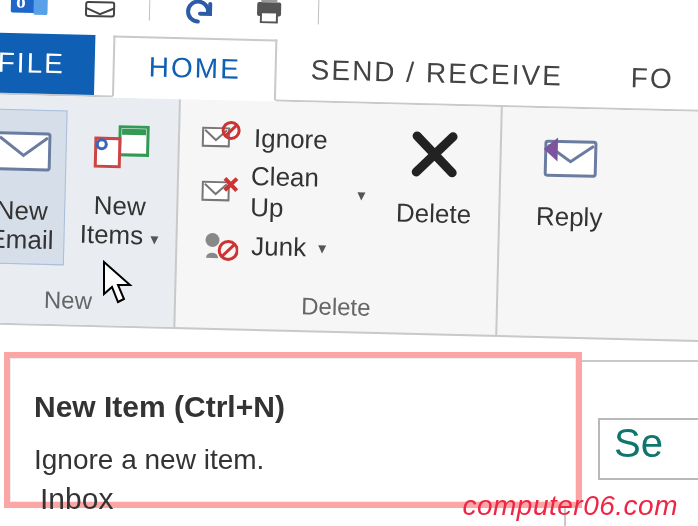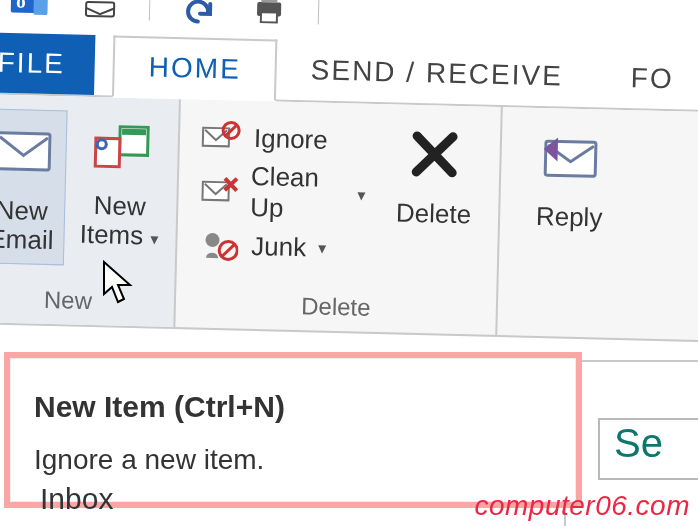--- a/index.html
+++ b/index.html
@@ -52,21 +52,21 @@
   .behind2{position:absolute;left:560px;top:386px;font-size:30px;color:#333;}
   .behind3{position:absolute;left:614px;top:421px;font-size:40px;color:#0f766e;}
   .panel-border{position:absolute;left:564px;top:360px;width:160px;height:180px;border-left:2px solid #c9c9c9;border-top:2px solid #c9c9c9;}
   .search-border{position:absolute;left:598px;top:418px;width:130px;height:58px;border:2px solid #b9b9b9;}
 
   
   .cursor{position:absolute;left:100px;top:260px;}
 
   
   .watermark{
-    position:absolute;right:8px;bottom:4px;
+    position:absolute;right:20px;bottom:4px;
     font-family:Verdana,Geneva,sans-serif;font-size:28px;font-style:italic;
     color:#ee2645;letter-spacing:0.5px;
   }
 </style>
 </head>
 <body>
 
 <div class="stage">
   <div class="window">
 

